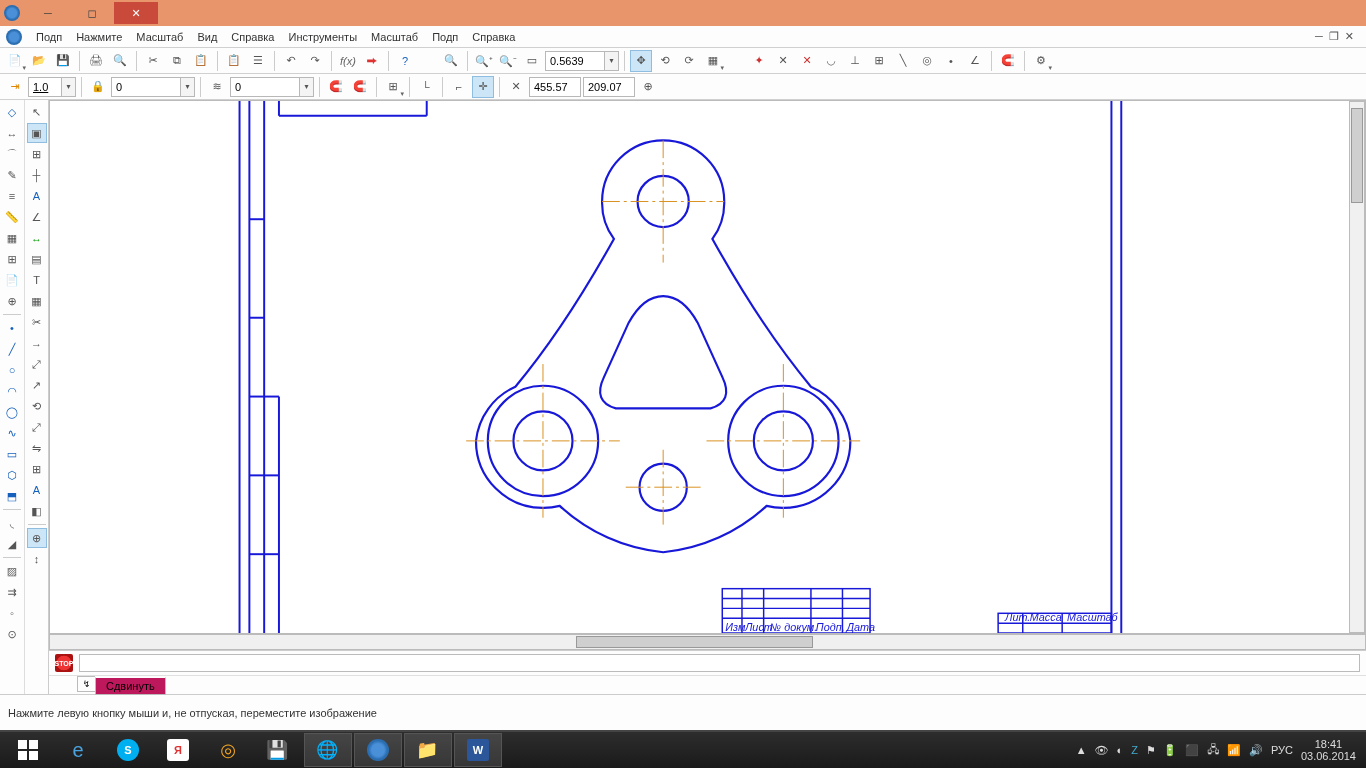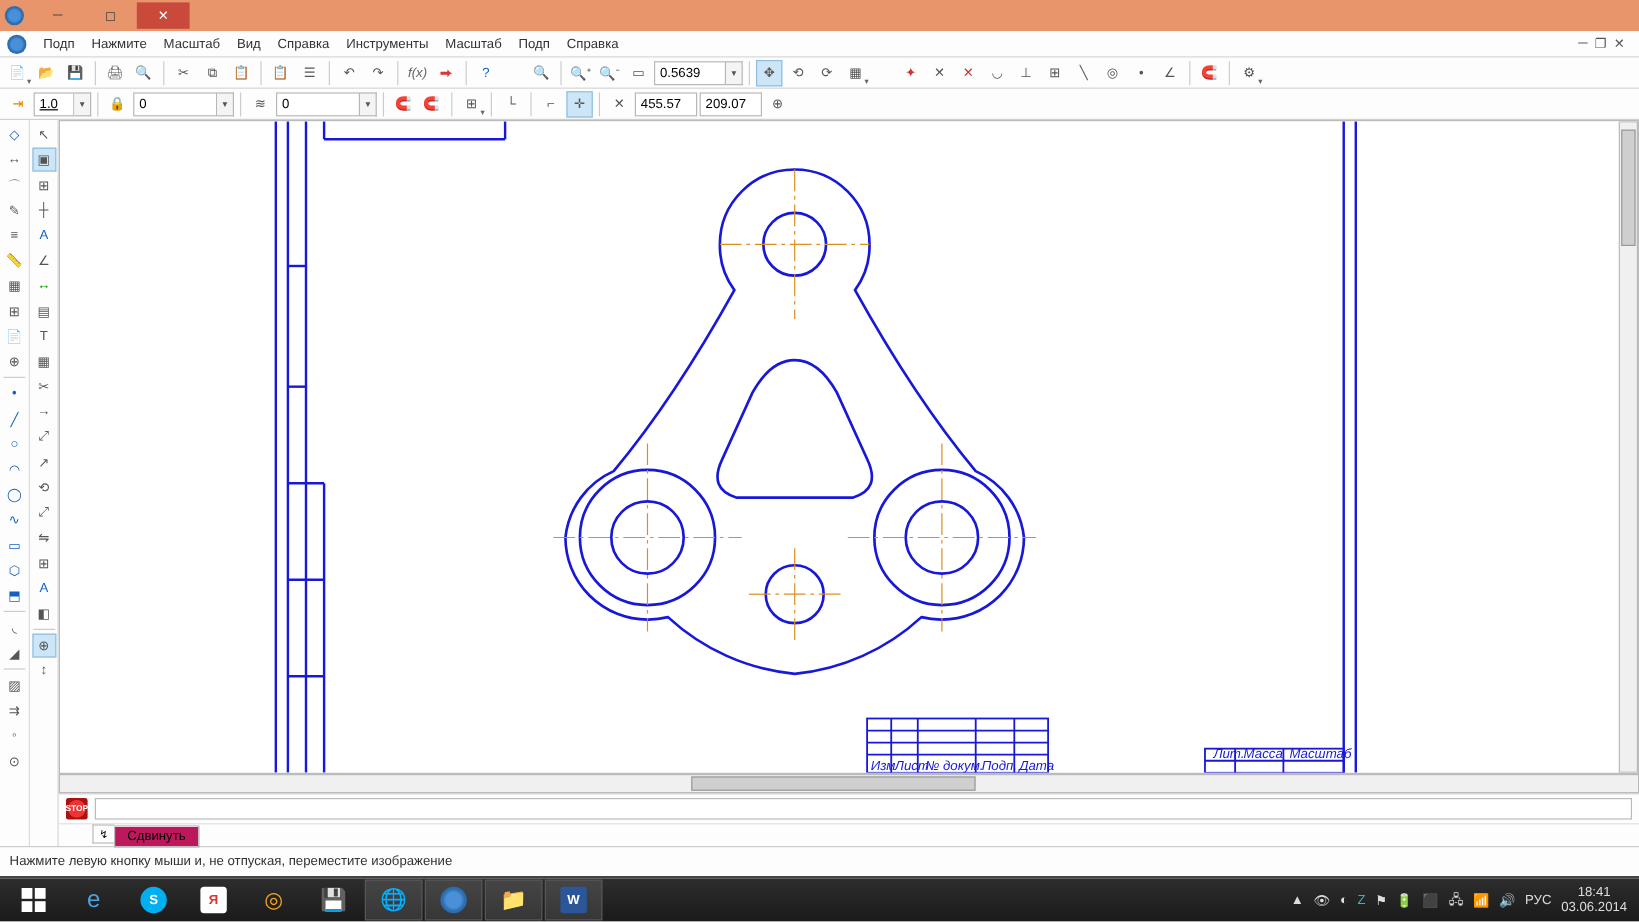--- a/index.html
+++ b/index.html
@@ -45,21 +45,21 @@
 .scroll-v .thumb{width:12px;background:#cfcfcf;border:1px solid #999;margin-top:40%;height:18%;}
 
 
 .prop-panel { height: 44px; background: #fdfdfd; border-top: 1px solid #ccc; display:flex; flex-direction:column; }
 .prop-row { flex:1; display:flex; align-items:center; padding:0 6px; gap:6px; border-bottom:1px solid #e0e0e0;}
 .stopbtn { width:18px; height:18px; background: radial-gradient(circle,#e33 55%,#a11 60%); color:#fff; border-radius:2px; display:flex;align-items:center;justify-content:center; font-size:7px; font-weight:bold;}
 .prop-input { flex:1; height:18px; border:1px solid #bbb; background:#fff;}
 .tab { border:1px solid #bbb; border-top:1px solid #fff; background:#be185d; padding:2px 10px; position:relative; top:1px;}
 
 
-.statusbar { height: 25px; background: #fdfdfd; border-top: 1px solid #ccc; display:flex; align-items:center; padding:0 8px; color:#333;}
+.statusbar { height: 36px; background: #fdfdfd; border-top: 1px solid #ccc; display:flex; align-items:center; padding:0 8px; color:#333;}
 
 
 .taskbar { height: 38px; background: linear-gradient(#2d2d2d,#1a1a1a); display:flex; align-items:center; padding:0 4px; gap:2px; color:#fff; border-top:2px solid #444;}
 .taskbtn { width:48px; height:34px; display:flex; align-items:center; justify-content:center; border:1px solid transparent;}
 .taskbtn.active{ background: rgba(255,255,255,0.12); border-color:#555;}
 .tray { margin-left:auto; display:flex; align-items:center; gap:8px; padding-right:6px; font-size:10px; color:#ddd;}
 .tray .clock{ text-align:center; line-height:1.1;}
 svg{display:block;}
 </style>
 </head>

